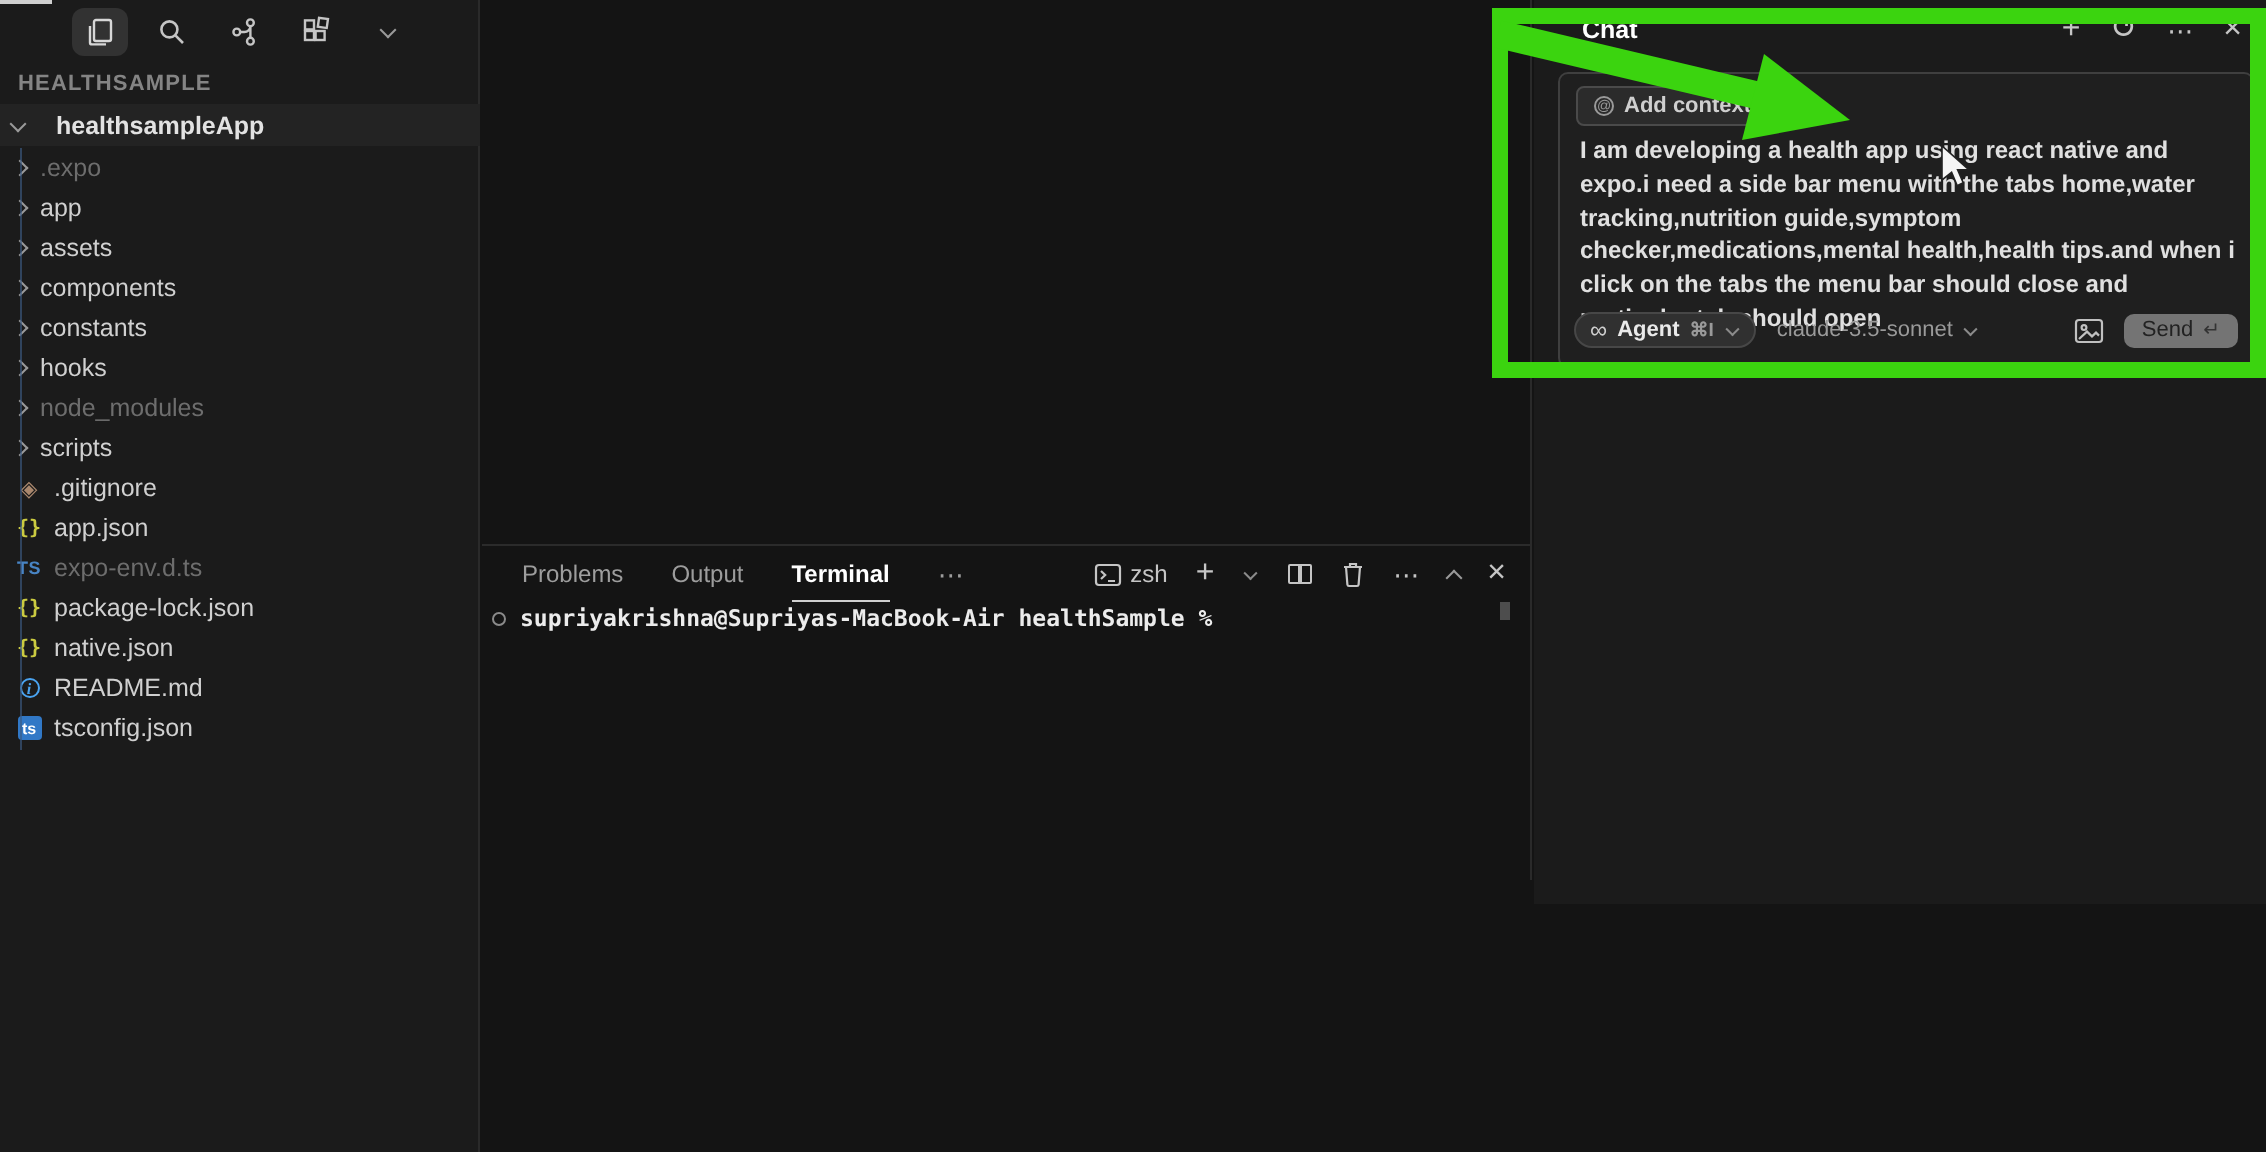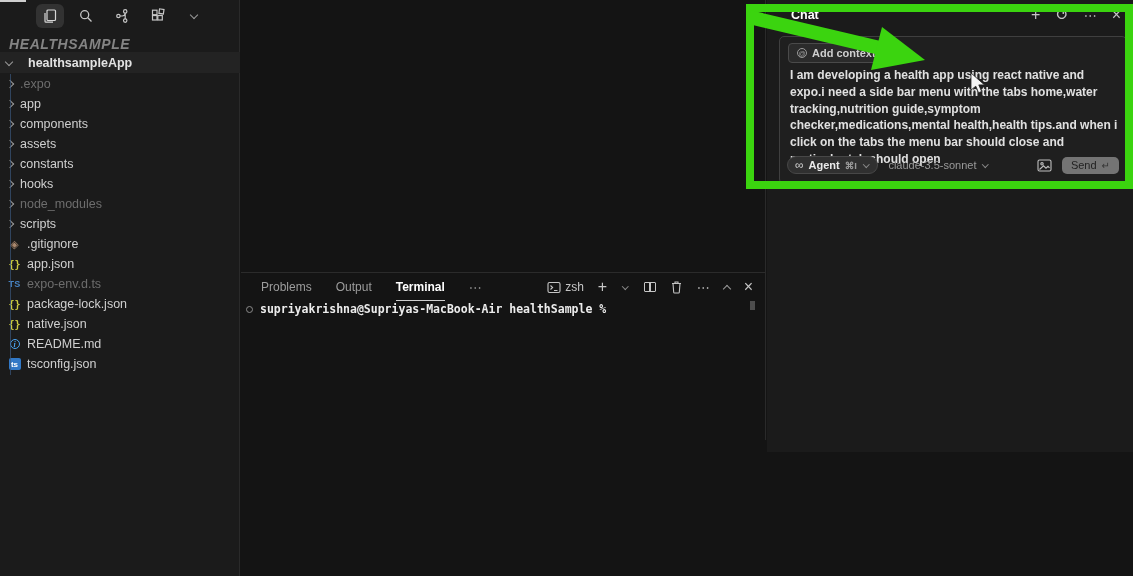--- a/index.html
+++ b/index.html
@@ -9,21 +9,21 @@
     background:#141414;font-family:"Liberation Sans",sans-serif;
     -webkit-font-smoothing:antialiased;color:#d4d4d4;
   }
   
   .sidebar{position:absolute;left:0;top:0;width:240px;height:576px;background:#1b1b1b;border-right:1px solid #2a2a2a;}
   .artifact-strip{position:absolute;left:0;top:0;width:26px;height:2px;background:#cfcfcf;}
   .activity-row{position:absolute;left:36px;top:3px;height:26px;display:flex;align-items:center;gap:8px;}
   .act-btn{width:28px;height:24px;display:flex;align-items:center;justify-content:center;border-radius:6px;color:#c5c5c5;}
   .act-btn.active{background:#323232;}
   .act-btn svg{display:block;}
-  .section-label{position:absolute;left:9px;top:36px;font-size:14px;font-weight:700;letter-spacing:.6px;color:#848484;font-style:italic;}
+  .section-label{position:absolute;left:9px;top:36px;font-size:11px;font-weight:700;letter-spacing:.6px;color:#848484;}
   .root-row{position:absolute;left:0;top:52px;width:240px;height:21px;display:flex;align-items:center;background:#232323;}
   .root-label{font-size:12.5px;font-weight:700;color:#e2e2e2;margin-left:14px;}
   .explorer-list{position:absolute;left:0;top:74px;width:240px;}
   .exp-row{height:20px;display:flex;align-items:center;padding-left:7px;font-size:12.5px;color:#d0d0d0;cursor:pointer;}
   .exp-row.dim .exp-label{color:#6d6d6d;}
   .exp-label{margin-left:5px;white-space:nowrap;}
   .indent-guide{position:absolute;left:10px;top:74px;width:1px;height:301px;background:#3c5a82;opacity:.65;}
   
   .chev{width:6px;height:6px;border-right:1.4px solid #9a9a9a;border-bottom:1.4px solid #9a9a9a;display:inline-block;flex:none;}
   .chev.right{transform:rotate(-45deg);margin-right:2px;}
@@ -132,25 +132,25 @@
         <div class="exp-row dim">
           <span class="chev right"></span>
           <span class="exp-label">.expo</span>
         </div>
         <div class="exp-row">
           <span class="chev right"></span>
           <span class="exp-label">app</span>
         </div>
         <div class="exp-row">
           <span class="chev right"></span>
+          <span class="exp-label">assets</span>
+        </div>
+        <div class="exp-row">
+          <span class="chev right"></span>
           <span class="exp-label">components</span>
-        </div>
-        <div class="exp-row">
-          <span class="chev right"></span>
-          <span class="exp-label">assets</span>
         </div>
         <div class="exp-row">
           <span class="chev right"></span>
           <span class="exp-label">constants</span>
         </div>
         <div class="exp-row">
           <span class="chev right"></span>
           <span class="exp-label">hooks</span>
         </div>
         <div class="exp-row dim">

